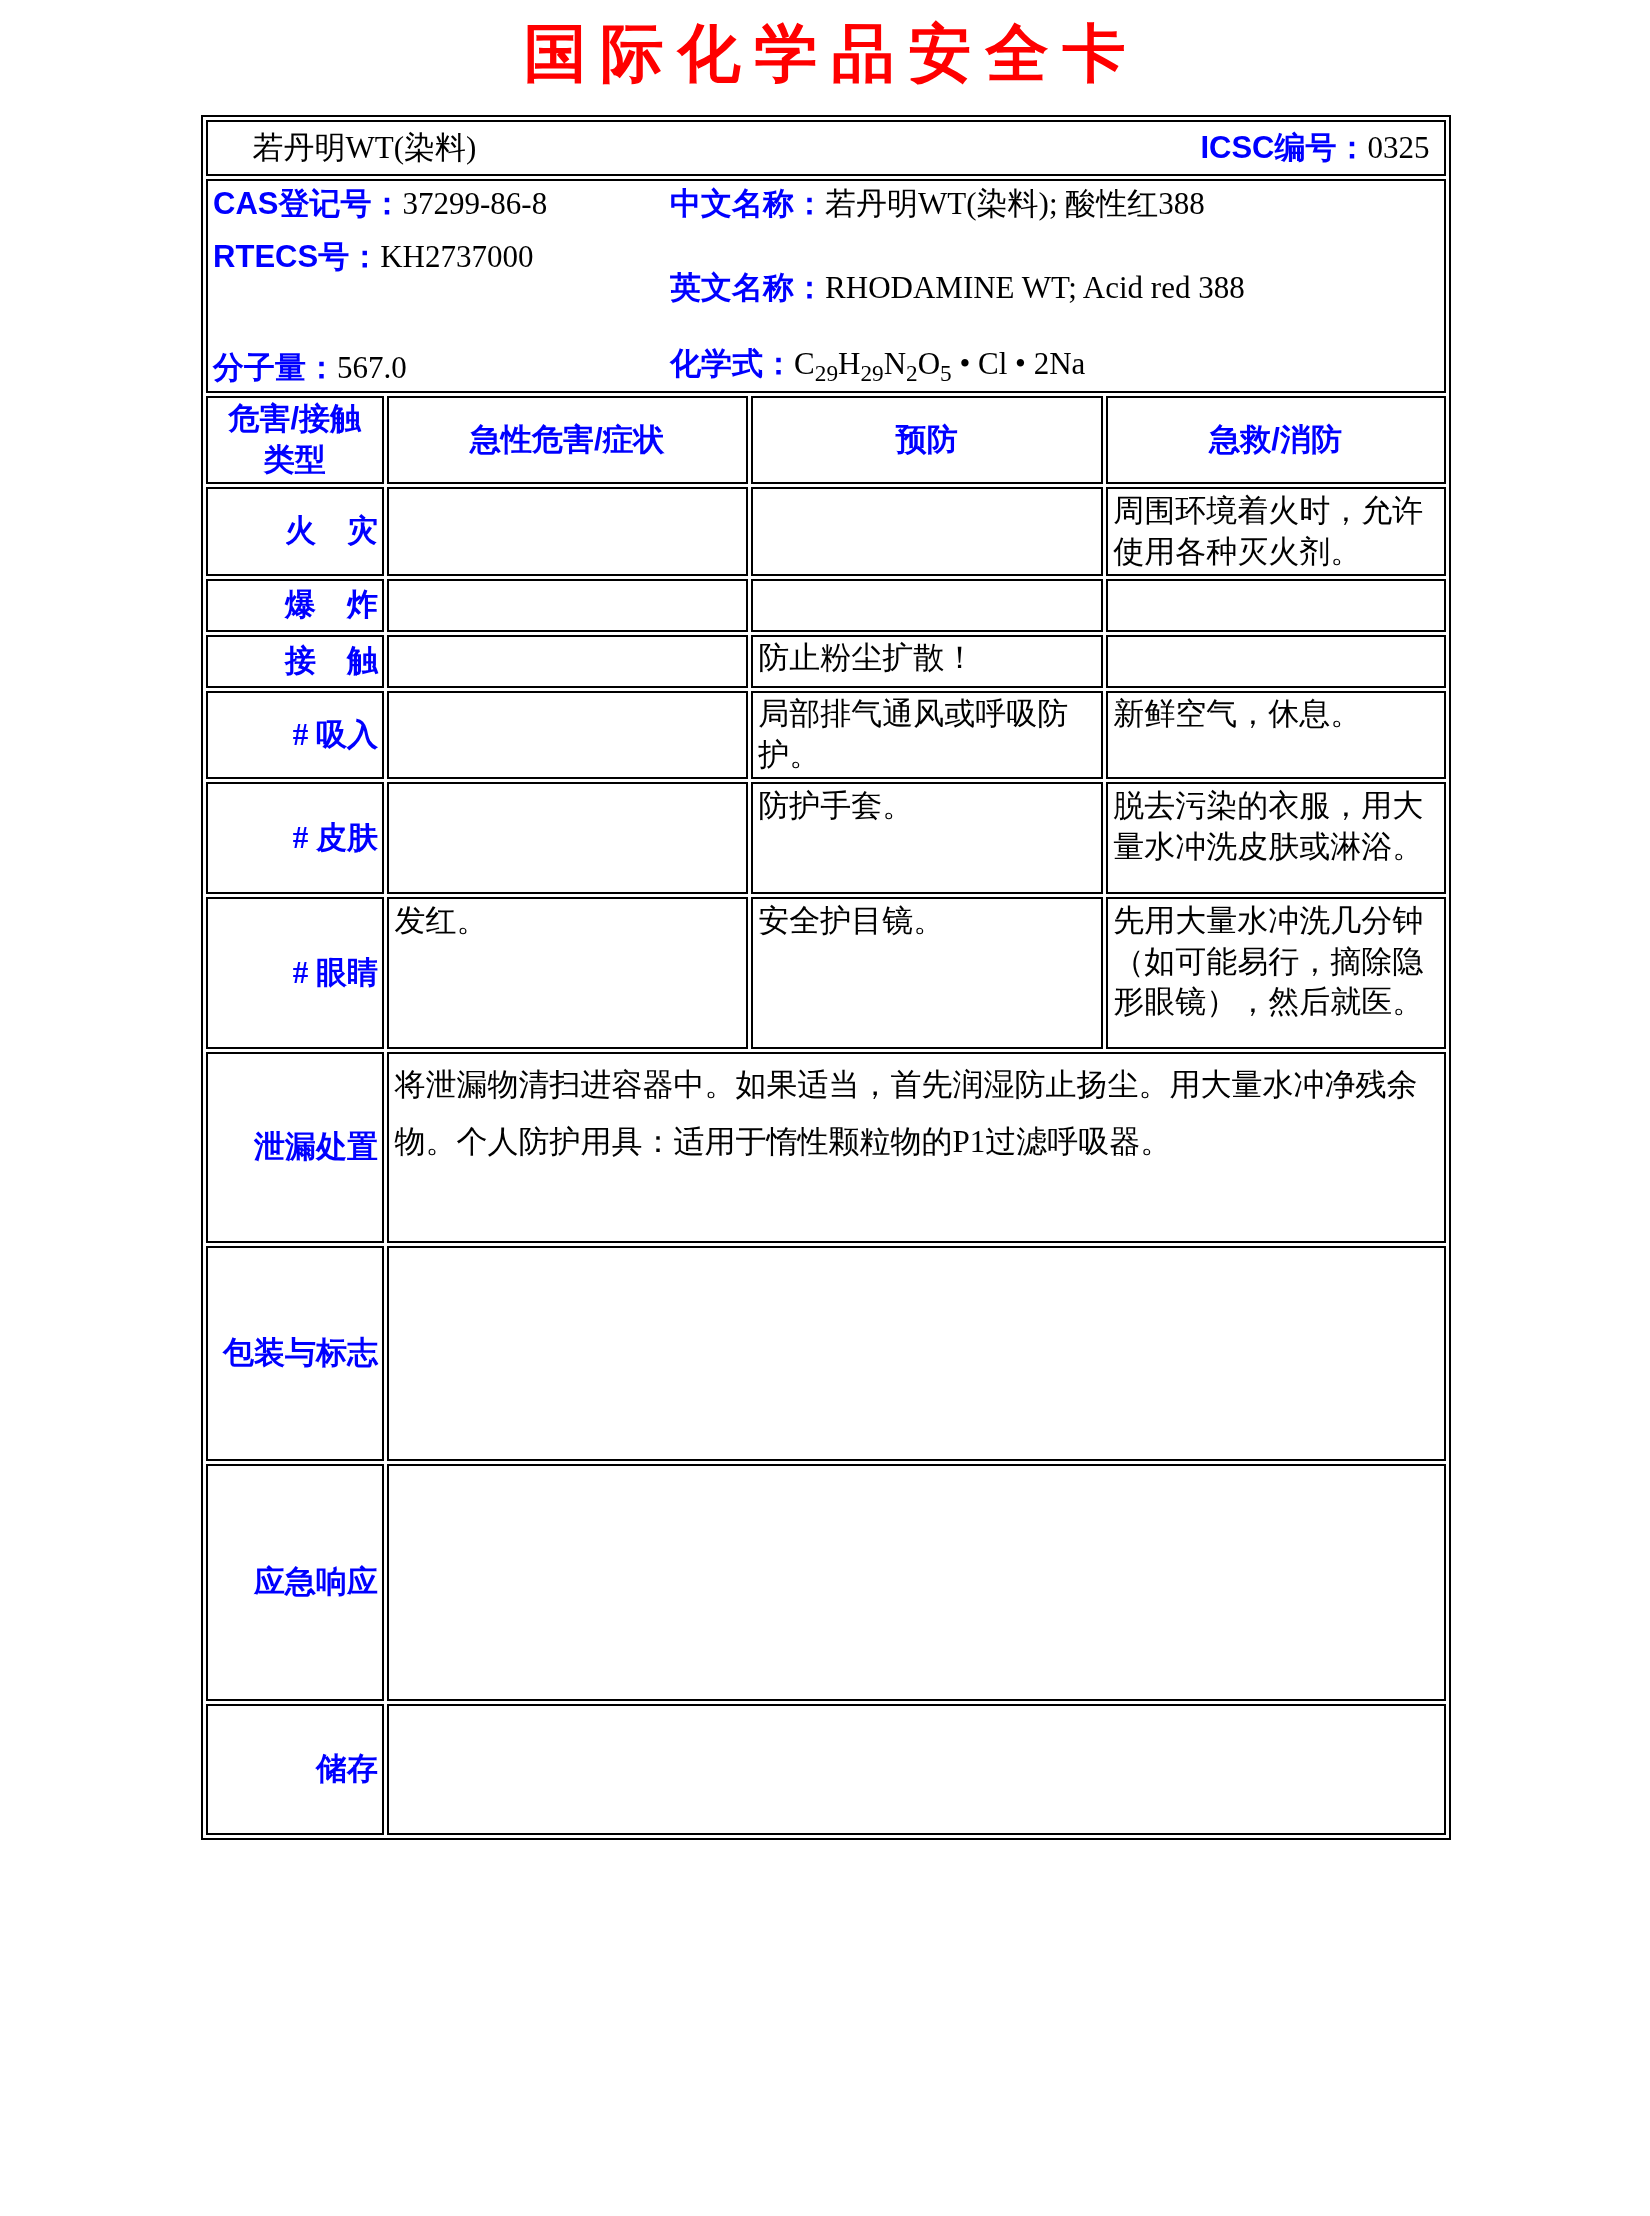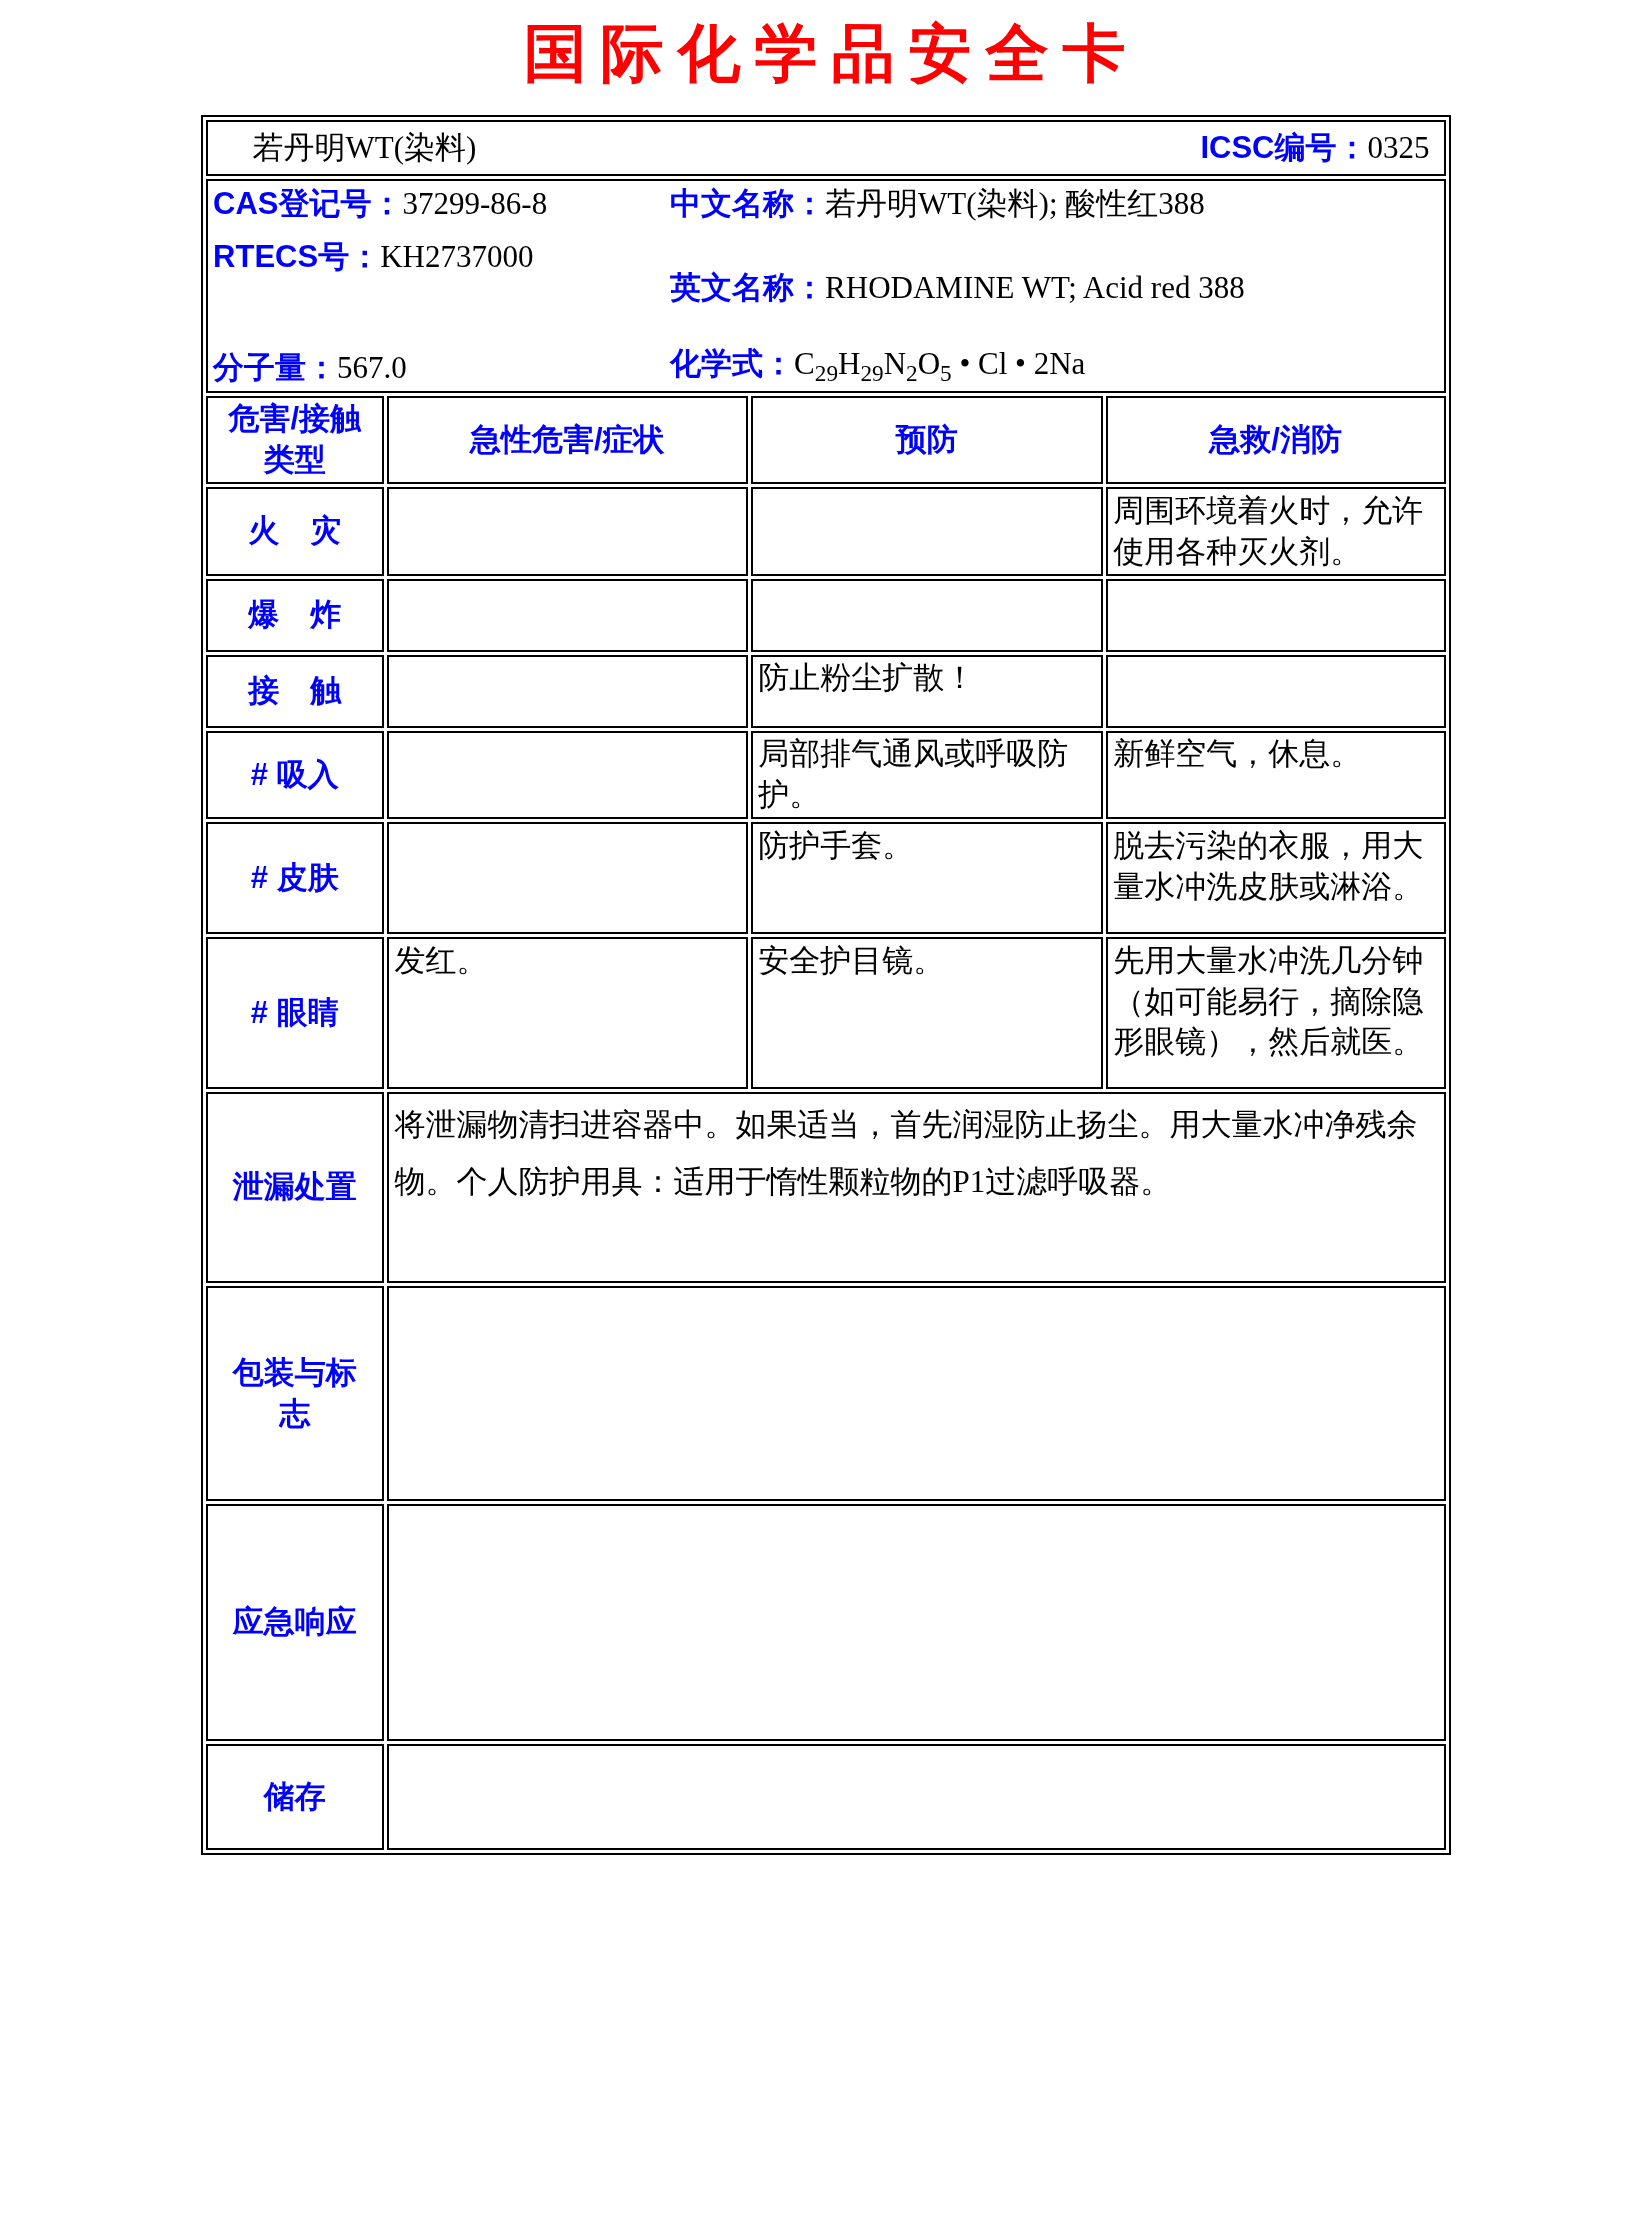--- a/index.html
+++ b/index.html
@@ -22,43 +22,43 @@
   td{
     border:2.1px solid #000;box-sizing:border-box;
     vertical-align:top;padding:1.4px 14px 1.4px 5.6px;
     line-height:1.32;word-break:break-all;
   }
   .blue{
     color:#0000ff;font-weight:bold;
     font-family:"Liberation Sans","DejaVu Sans",sans-serif;
   }
   td.lbl{
-    text-align:center;vertical-align:middle;padding:14px;
+    text-align:right;vertical-align:middle;padding:4px;
     color:#0000ff;font-weight:bold;
-    font-family:Liberation Sans, sans-serif;
+    font-family:Liberation Serif, serif;
   }
   td.hdr{
     text-align:center;vertical-align:middle;padding:1.4px;
     color:#0000ff;font-weight:bold;
     font-family:"Liberation Sans","DejaVu Sans",sans-serif;
   }
   tr.r-name td{height:56px;}
   tr.r-info td{height:203px;}
   tr.r-head td{height:87px;}
   tr.r-fire td{height:73px;}
   tr.r-expl td{height:42px;}
   tr.r-cont td{height:42px;}
   tr.r-inh td{height:77px;}
   tr.r-skin td{height:112px;}
   tr.r-eyes td{height:152px;}
   tr.r-ing td{height:110px;}
   tr.r-spill td{height:191px;}
   tr.r-pack td{height:215px;}
   tr.r-emer td{height:237px;}
-  tr.r-stor td{height:106px;margin-top:12px;}
+  tr.r-stor td{height:131px;margin-top:12px;}
   .name-cell{vertical-align:middle;padding-left:45px;}
   .name-flex{display:flex;justify-content:space-between;align-items:center;}
   .info-flex{display:flex;align-items:flex-start;}
   .info-left{width:457px;flex:0 0 457px;}
   .info-right{flex:1;}
   .iline{white-space:nowrap;}
   .info-left .l1{margin-top:1.4px;}
   .info-left .l2{margin-top:12.6px;}
   .info-left .l3{margin-top:70px;}
   .info-right .l1{margin-top:1.4px;}

